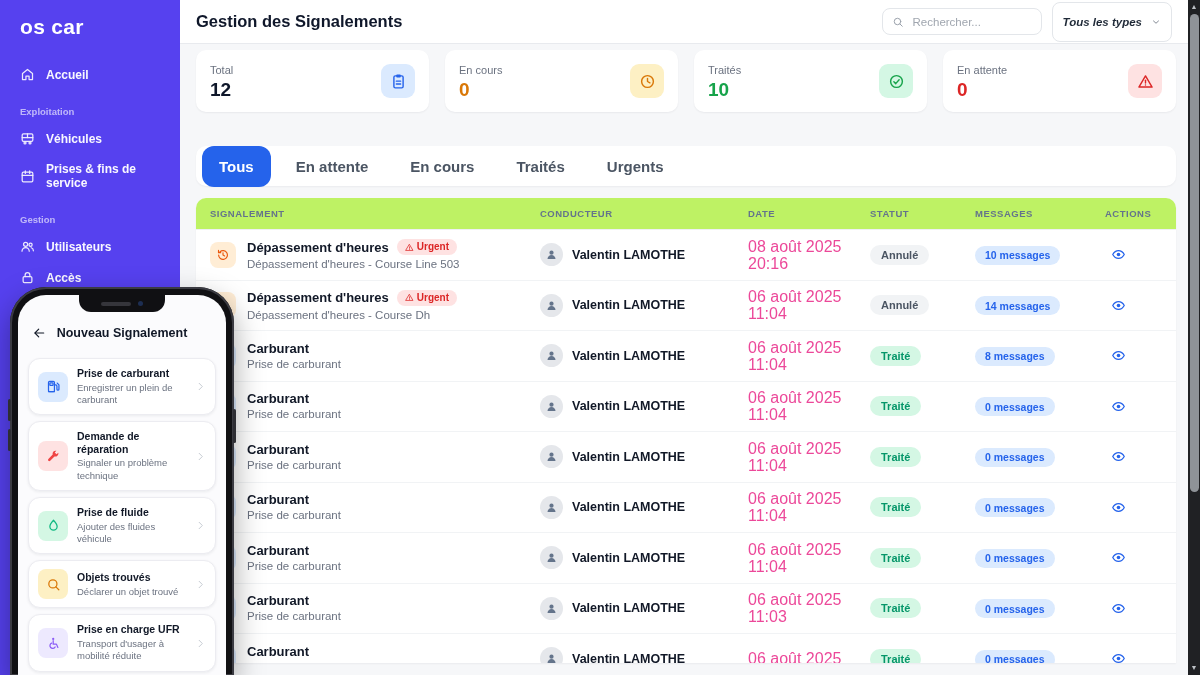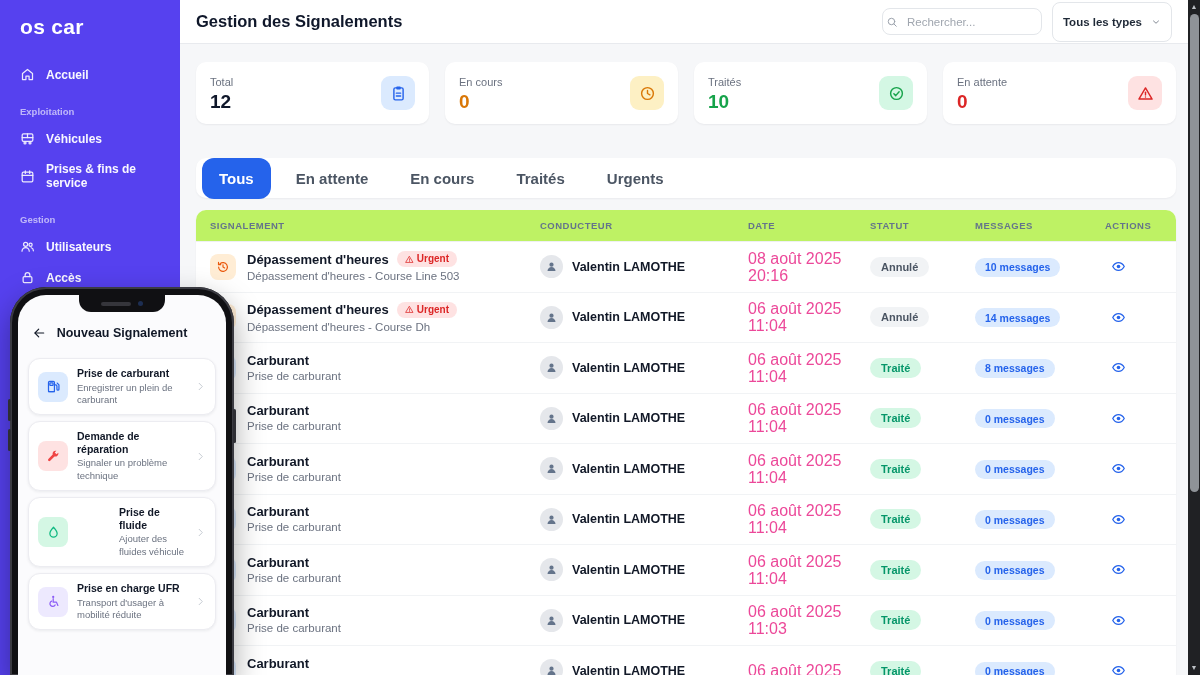--- a/index.html
+++ b/index.html
@@ -10,28 +10,28 @@
   .sidebar{position:absolute;left:0;top:0;width:180px;height:675px;background:#5641ef;color:#fff;z-index:5;}
   .logo{font-size:21px;font-weight:700;padding:15px 20px 12px;letter-spacing:.3px;}
   .nav{padding-top:8px;}
   .nav-label{font-size:9.5px;font-weight:700;color:rgba(255,255,255,.62);margin:16px 20px 6px;}
   .nav-item{display:flex;align-items:center;gap:11px;padding:8px 20px;font-size:12px;font-weight:600;color:rgba(255,255,255,.96);cursor:pointer;}
   .nav-item svg{opacity:.92;flex:none;}
 
   
   .topbar{position:absolute;left:180px;top:0;width:1008px;height:44px;background:#fff;border-bottom:1px solid #e8eaee;display:flex;align-items:center;padding:0 16px;z-index:4;}
   .page-title{font-size:16.5px;font-weight:700;color:#0f172a;margin-right:auto;}
-  .searchbox{display:flex;align-items:center;gap:7px;width:160px;height:27px;border:1px solid #e3e6ea;border-radius:8px;padding:0 3px;color:#9aa1ab;background:#fff;}
+  .searchbox{display:flex;align-items:center;gap:7px;width:160px;height:27px;border:1px solid #e3e6ea;border-radius:8px;padding:0 9px;color:#9aa1ab;background:#fff;}
   .searchbox input{border:none;outline:none;font-size:11.5px;width:100%;color:#374151;font-family:inherit;background:transparent;}
   .searchbox input::placeholder{color:#a0a6af;}
-  .typefilter{display:flex;align-items:center;gap:9px;height:40px;border:1px solid #e3e6ea;border-radius:8px;padding:15px 10px;margin-left:10px;font-size:11.5px;font-weight:700;color:#1f2937;background:#fff;cursor:pointer;}
+  .typefilter{display:flex;align-items:center;gap:9px;height:40px;border:1px solid #e3e6ea;border-radius:8px;padding:15px 10px;margin-left:10px;font-size:11.5px;font-weight:700;color:#1f2937;background:#fff;cursor:pointer;font-style:italic;}
   .typefilter svg{color:#6b7280;}
 
   
-  .content{position:absolute;left:180px;top:44px;width:1008px;height:631px;padding:18px 12px 0 16px;}
+  .content{position:absolute;left:180px;top:32px;width:1008px;height:631px;padding:18px 12px 0 16px;}
 
   .stats{display:flex;gap:16px;}
   .stat-card{flex:1;background:#fff;border-radius:10px;height:62px;display:flex;align-items:center;justify-content:space-between;padding:0 14px;box-shadow:0 1px 2px rgba(16,24,40,.06);}
   .stat-label{font-size:11px;color:#6b7280;margin-bottom:4px;}
   .stat-value{font-size:19px;font-weight:800;line-height:1;}
   .stat-icon{width:34px;height:34px;border-radius:9px;display:flex;align-items:center;justify-content:center;flex:none;}
 
   .tabsbar{margin-top:34px;background:#fff;border-radius:10px;height:40px;display:flex;align-items:center;padding:0 6px;gap:8px;box-shadow:0 1px 2px rgba(16,24,40,.05);}
   .tab{font-size:15px;font-weight:600;color:#4b5563;padding:12px 17px;border-radius:12px;cursor:pointer;background:transparent;border:none;font-family:inherit;}
   .tab-active{background:#2563eb;color:#fff;}
@@ -663,23 +663,40 @@
               <polyline points="9,5 16,12 9,19"></polyline>
             </svg>
           </span>
         </div>
         <div class="pcard">
           <div class="pcard-icon" style="background:#d4f7e4;color:#10b981">
             <svg viewBox="0 0 24 24" width="15" height="15" fill="none" stroke="currentColor" stroke-width="2" stroke-linecap="round" stroke-linejoin="round">
               <path d="M12 3.6s-5.8 6.2-5.8 10a5.8 5.8 0 0 0 11.6 0c0-3.8-5.8-10-5.8-10Z"></path>
             </svg>
           </div>
-          <div style="min-width:0;margin-left:42px;">
+          <div style="min-width:0;">
             <div class="pcard-title">Prise de fluide</div>
             <div class="pcard-sub">Ajouter des fluides véhicule</div>
+          </div>
+          <span class="pcard-chev">
+            <svg viewBox="0 0 24 24" width="11" height="11" fill="none" stroke="currentColor" stroke-width="2" stroke-linecap="round" stroke-linejoin="round">
+              <polyline points="9,5 16,12 9,19"></polyline>
+            </svg>
+          </span>
+        </div>
+        <div class="pcard">
+          <div class="pcard-icon" style="background:#fdf0c4;color:#d97706">
+            <svg viewBox="0 0 24 24" width="15" height="15" fill="none" stroke="currentColor" stroke-width="2" stroke-linecap="round" stroke-linejoin="round">
+              <circle cx="11" cy="11" r="6.5"></circle>
+              <line x1="15.8" y1="15.8" x2="20.5" y2="20.5"></line>
+            </svg>
+          </div>
+          <div style="min-width:0;">
+            <div class="pcard-title">Objets trouvés</div>
+            <div class="pcard-sub">Déclarer un objet trouvé</div>
           </div>
           <span class="pcard-chev">
             <svg viewBox="0 0 24 24" width="11" height="11" fill="none" stroke="currentColor" stroke-width="2" stroke-linecap="round" stroke-linejoin="round">
               <polyline points="9,5 16,12 9,19"></polyline>
             </svg>
           </span>
         </div>
         <div class="pcard">
           <div class="pcard-icon" style="background:#ede9fe;color:#8b5cf6">
             <svg viewBox="0 0 24 24" width="15" height="15" fill="none" stroke="currentColor" stroke-width="2" stroke-linecap="round" stroke-linejoin="round">

